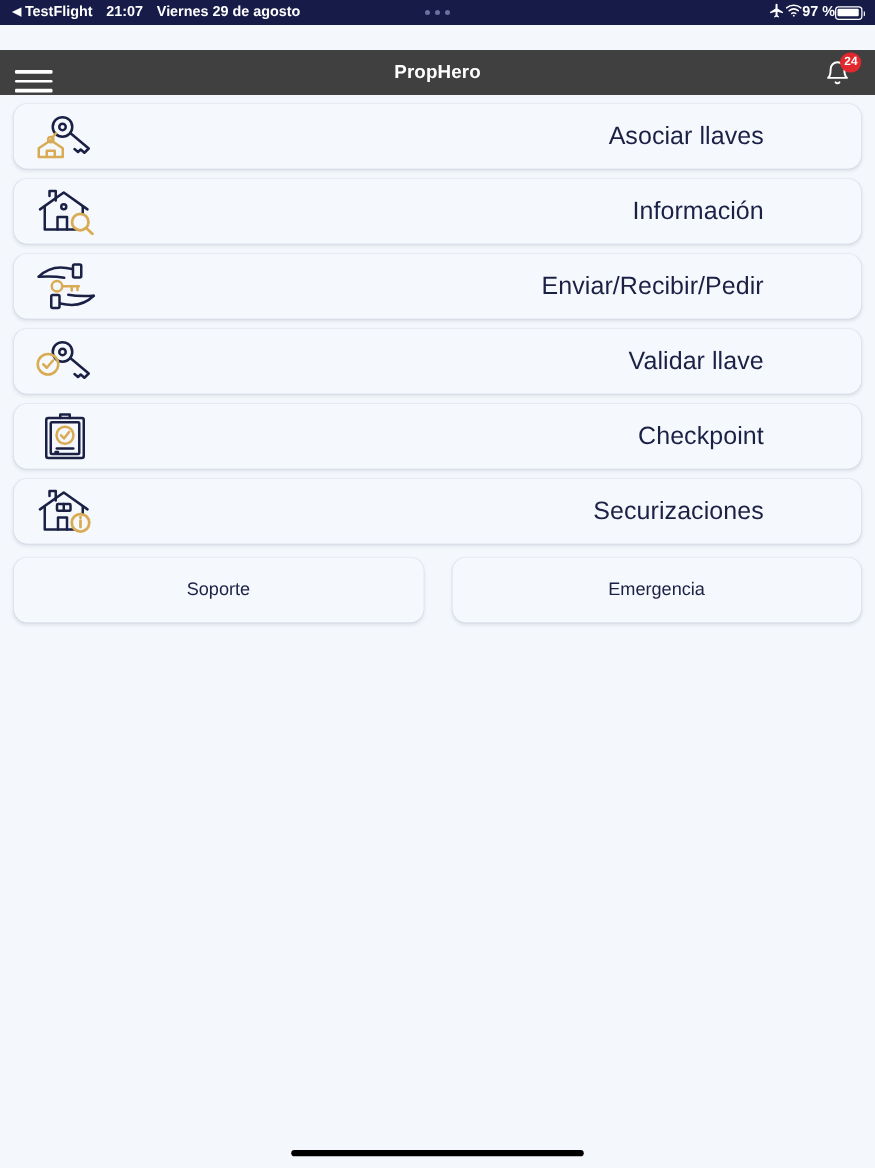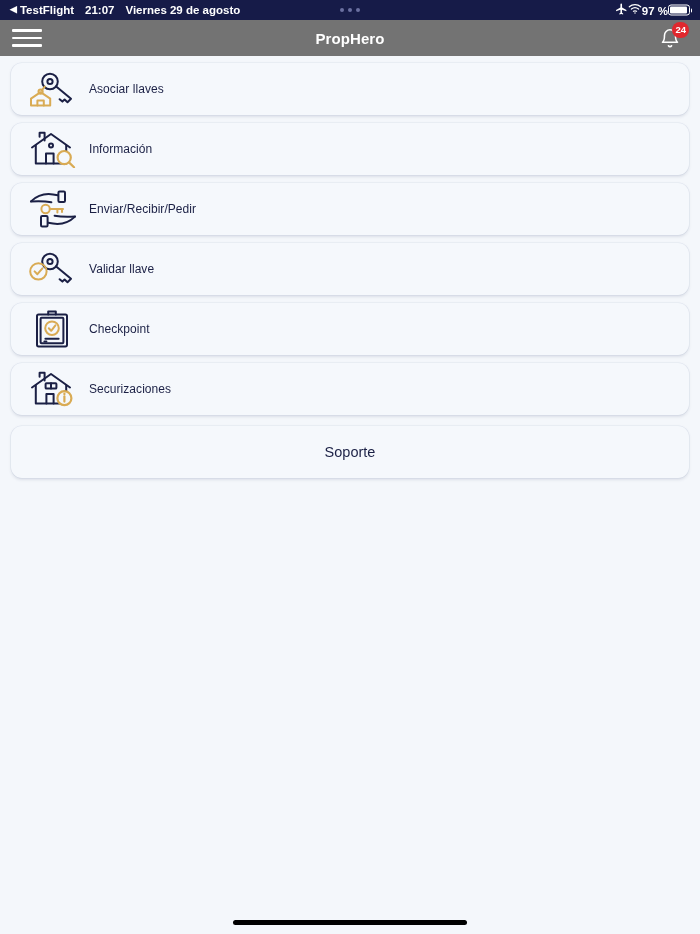--- a/index.html
+++ b/index.html
@@ -91,25 +91,26 @@
     display: block;
     height: 100%;
     width: 97%;
     background: #ffffff;
     border-radius: 1px;
   }
 
   
   .navbar {
     height: 36px;
-    background: #737373;
-    display: flex;
-    align-items: center;
+    background: #404040;
+    display: flex;
+    align-items: flex-end;
     position: relative;
     padding: 0 12px;
+    margin-top: 20px;
   }
   .hamburger {
     width: 30px;
     height: 22px;
     display: flex;
     flex-direction: column;
     justify-content: space-between;
     padding: 2px 0;
     cursor: pointer;
   }
@@ -177,22 +178,22 @@
     width: 78px;
     min-width: 78px;
     height: 100%;
     display: flex;
     align-items: center;
     justify-content: center;
     padding-left: 6px;
   }
   .card-label {
     flex: 1;
-    text-align: left;
-    font-size: 12px;
+    text-align: right;
+    font-size: 20px;
     color: #1b2045;
     font-weight: normal;
     padding-right: 78px;
     letter-spacing: 0.05px;
   }
 
   
   .button-row {
     display: flex;
     gap: 23px;
@@ -397,16 +398,17 @@
           <path d="M38.4 26.4 L38.4 31.6" fill="none"></path>
           <path d="M38.4 23.6 L38.4 24.2" fill="none"></path>
         </g>
       </svg>
     </div>
     <div class="card-label">Securizaciones</div>
   </div>
 
   <div class="button-row">
     <div class="action-button">Soporte</div>
+    <div class="action-button">Emergencia</div>
   </div>
 </div>
 
 <div class="home-indicator"></div>
 
 </body></html>

